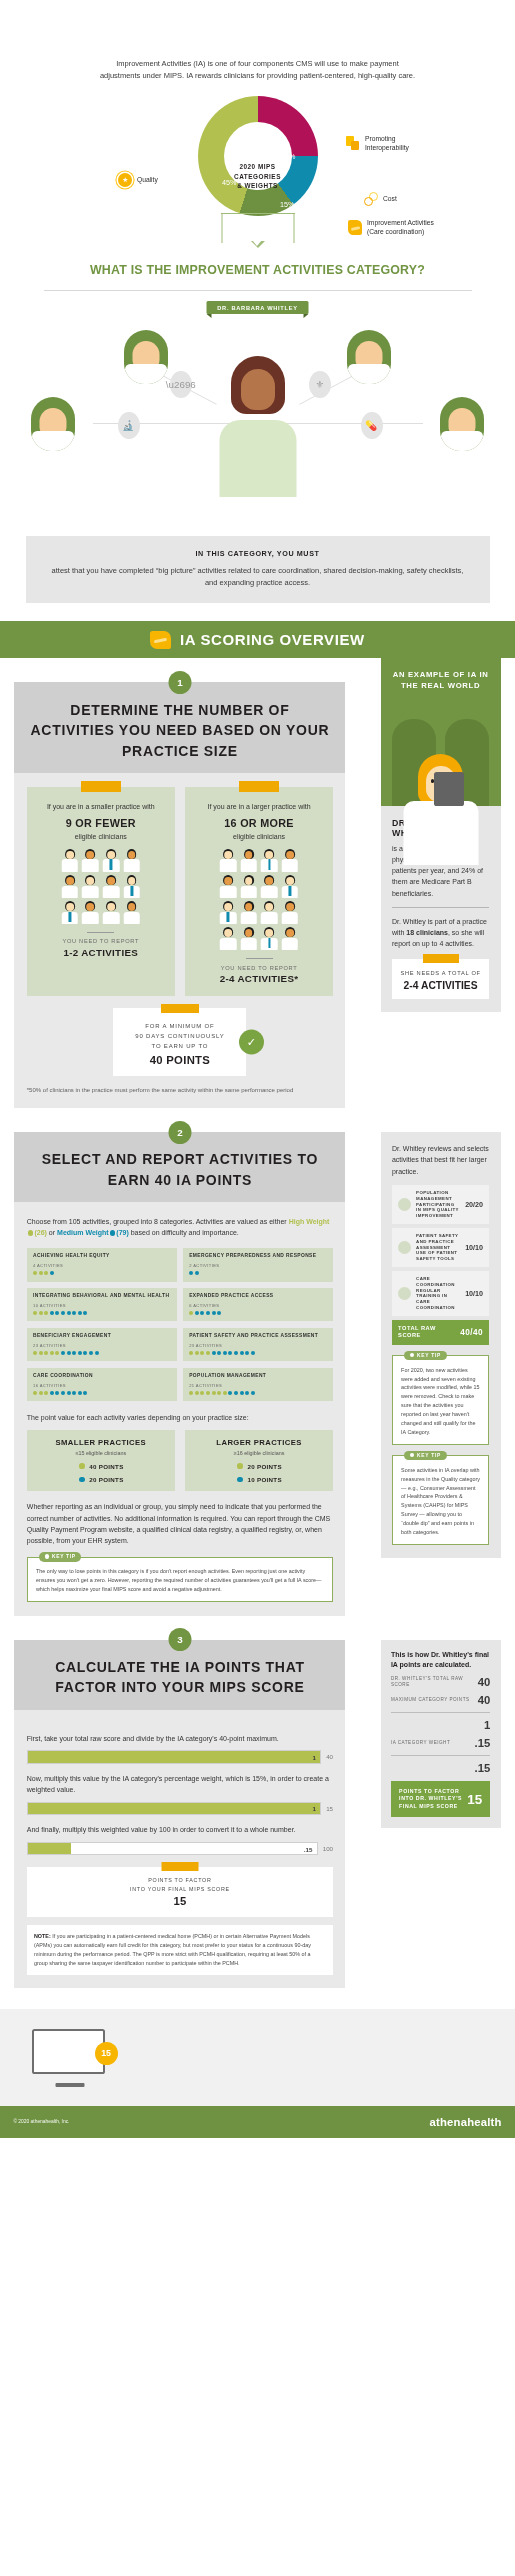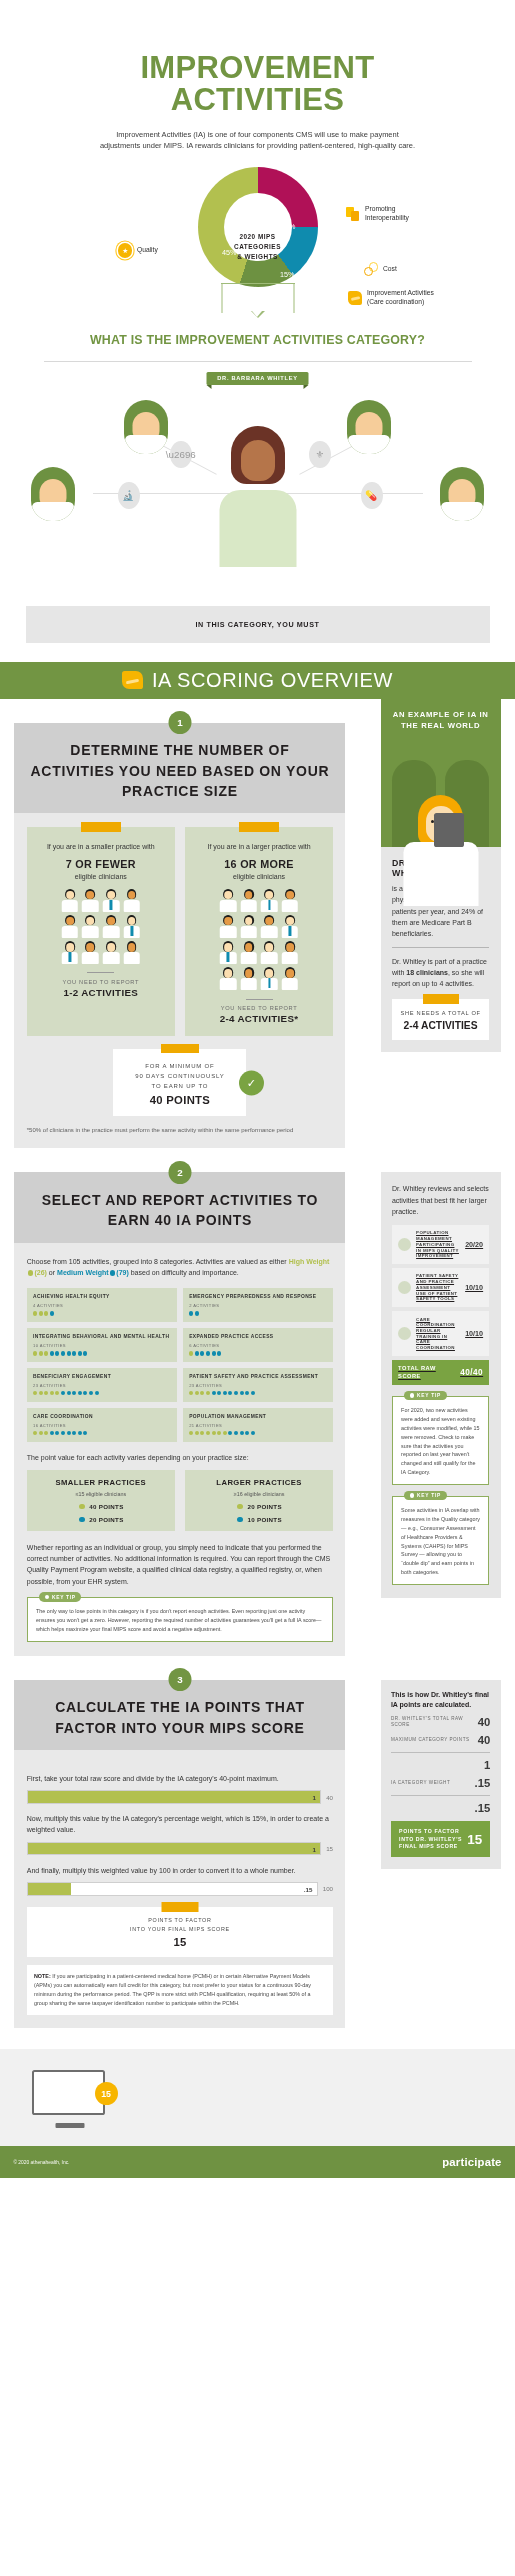--- a/index.html
+++ b/index.html
@@ -141,21 +141,21 @@
   .gc-body{margin-top:6.2px;font-size:7.5px;line-height:1.6;color:#3b3b3b;}
 
   
   .banner{
     margin-top:18.5px;background:#729543;height:37px;display:flex;align-items:center;
     justify-content:center;gap:9.3px;
   }
   .banner .bn-icon{width:20.6px;height:17.5px;background:#f7b500;border-radius:2.6px 7.2px 2.6px 7.2px;position:relative;}
   .banner .bn-icon::after{content:"";position:absolute;left:3.6px;top:8.2px;width:13.4px;height:3.1px;
       background:#ffe08a;border-radius:1.5px;transform:rotate(-12deg);}
-  .banner h2{color:#fff;font-size:20px;font-weight:normal;letter-spacing:0.6px;text-transform:uppercase;}
+  .banner h2{color:#fff;font-size:15px;font-weight:bold;letter-spacing:0.6px;text-transform:uppercase;}
 
   
   .step-zone{ background:#fff; padding:0 0 0; }
   .two-col{ display:flex; gap:7.2px; padding:0 14.4px; align-items:flex-start;}
   .col-left{ flex:1 1 auto; }
   .col-right{ width:148px; flex:none;padding-left:28px; }
 
   .step-wrap{ position:relative; margin-top:24px; }
   .step-badge{
     position:absolute; left:50%; top:-11.3px; transform:translateX(-50%);
@@ -257,21 +257,21 @@
   .tip-tab{position:absolute;left:11.3px;top:-5.7px;background:#8fae5d;color:#fff;font-size:4.9px;font-weight:bold;
      letter-spacing:0.7px;padding:2.1px 5.7px;border-radius:5.2px;text-transform:uppercase;}
   .tip-tab .b{display:inline-block;width:4.6px;height:4.6px;border-radius:50%;background:#fff;margin-right:2.6px;vertical-align:-0.5px;}
   .tip-txt{font-size:5.4px;line-height:1.65;color:#4a4a4a;}
 
   .notebox{background:#fff;padding:7.2px 7.2px;margin-top:8.2px;font-size:5.4px;line-height:1.65;color:#4a4a4a;}
   .notebox b{font-weight:bold;color:#231f20;}
 
   .scoretbl{margin-top:8.2px;}
   .srow{display:flex;align-items:center;justify-content:flex-start;gap:5.2px;
-     background:#f1f1f1;padding:5.2px 6.2px;margin-bottom:4.1px;text-decoration:underline;}
+     background:#f1f1f1;padding:5.2px 6.2px;margin-bottom:4.1px;}
   .srow .s-l{display:flex;align-items:center;gap:4.6px;}
   .srow .s-ic{width:13.4px;height:13.4px;border-radius:50%;background:#d3dcc4;flex:none;}
   .srow .s-n{font-size:4.4px;font-weight:bold;letter-spacing:0.4px;line-height:1.3;text-transform:uppercase;color:#3a3a3a;}
   .srow .s-v{font-size:7.2px;font-weight:bold;color:#3a3a3a;white-space:nowrap;}
   .srow.total{background:#7aa342;}
   .srow.total .s-n,.srow.total .s-v{color:#fff;font-size:5.7px;letter-spacing:0.5px;}
   .srow.total .s-v{font-size:8.2px;}
 
   
   .calc-step{margin-top:9.3px;}
@@ -313,24 +313,20 @@
   .footbar{background:#6f9242;height:32px;display:flex;align-items:center;justify-content:space-between;padding:0 13.4px;}
   .foot-c{color:#fff;font-size:4.9px;opacity:.95;}
   .foot-logo{color:#fff;font-size:11.3px;font-weight:bold;letter-spacing:0.2px;}
 </style>
 </head>
 <body>
 
 <div class="page">
 
   <section class="hero">
-    <div class="bigtitle">
-      <div>IMPROVEMENT</div>
-      <div>ACTIVITIES</div>
-    </div>
     <p class="intro">Improvement Activities (IA) is one of four components CMS will use to make payment adjustments under MIPS. IA rewards clinicians for providing patient-centered, high-quality care.</p>
   </section>
 
   <section class="donut-wrap">
     <div class="donut"></div>
     <div class="donut-center">
       <div>2020 MIPS</div>
       <div>CATEGORIES</div>
       <div>&amp; WEIGHTS</div>
     </div>
@@ -398,39 +394,40 @@
     <div class="node-gicon" style="position:absolute;left:361px;top:118px;">💊</div>
     <div class="center-person">
       <div class="cp-hair"></div>
         <div class="cp-face"></div>
         <div class="cp-body"></div>
     </div>
   </section>
 
   <section class="grey-callout">
     <div class="gc-title">IN THIS CATEGORY, YOU MUST</div>
+    <p class="gc-body">attest that you have completed “big picture” activities related to care coordination, shared decision-making, safety checklists, and expanding practice access.</p>
   </section>
 
   <section class="banner">
     <span class="bn-icon"></span>
     <h2>IA SCORING OVERVIEW</h2>
   </section>
 
   <div class="step-zone">
     <div class="two-col">
       <div class="col-left">
         <div class="step-wrap">
           <div class="step-badge">1</div>
           <div class="step-hdr">DETERMINE THE NUMBER OF ACTIVITIES YOU NEED BASED ON YOUR PRACTICE SIZE</div>
           <div class="step-body">
             <div class="cards">
               <div class="card">
                 <span class="tab"></span>
                 <div class="c-lead">If you are in a smaller practice with</div>
-                <div class="c-big">7 OR FEWER</div>
+                <div class="c-big">9 OR FEWER</div>
                 <div class="c-sub">eligible clinicians</div>
                 <div class="people">
                   <span class="person">
                       <i class="p-head"></i>
                       <i class="p-face"></i>
                       <i class="p-coat"></i>
                     </span>
                   <span class="person dark">
                       <i class="p-head"></i>
                       <i class="p-face"></i>
@@ -932,17 +929,17 @@
   <section class="cta">
     <div class="cta-illus">
       <div class="cta-mon"></div>
       <div class="cta-stand"></div>
       <div class="cta-badge">15</div>
     </div>
   </section>
 
   <footer class="footbar">
     <span class="foot-c">© 2020 athenahealth, Inc.</span>
-    <span class="foot-logo">participate</span>
+    <span class="foot-logo">athenahealth</span>
   </footer>
 
 </div>
 
 
 </body></html>

